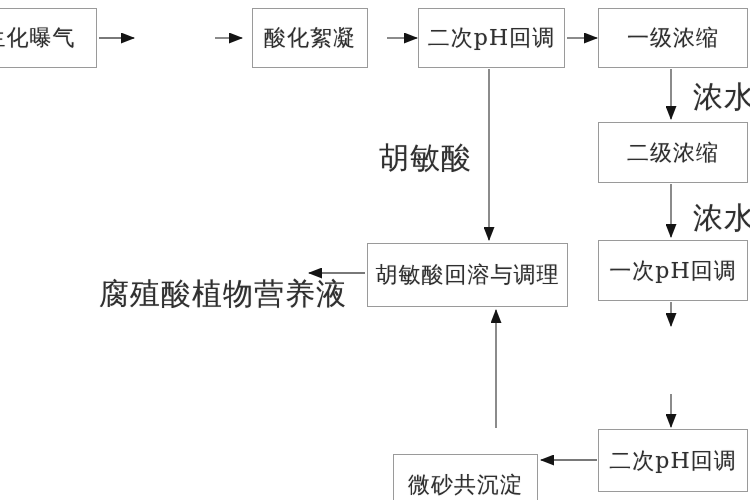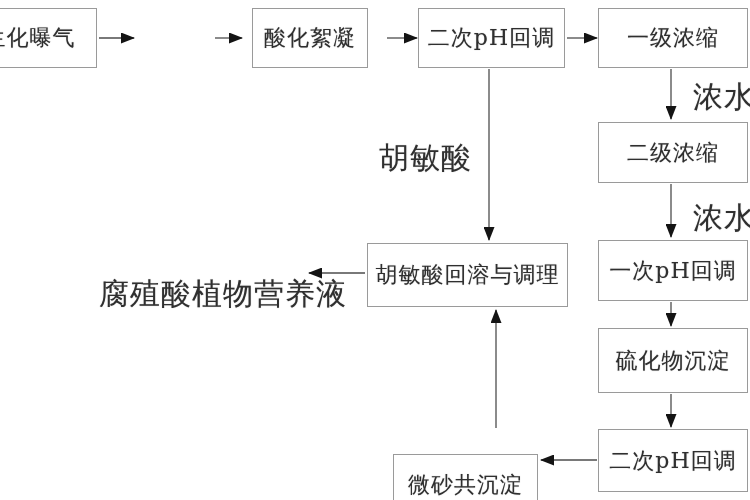--- a/index.html
+++ b/index.html
@@ -86,23 +86,20 @@
   </div>
 
   <div class="node" style="left:598px;top:8px;width:150px;height:60px">
     <span>一级浓缩</span>
   </div>
 
   <div class="node" style="left:598px;top:240px;width:150px;height:61px">
     <span>一次pH回调</span>
   </div>
 
-  <div class="node" style="left:598px;top:328px;width:150px;height:65px">
-    <span>硫化物沉淀</span>
-  </div>
 
   <div class="node" style="left:598px;top:429px;width:150px;height:63px">
     <span>二次pH回调</span>
   </div>
 
   <div class="node" style="left:367px;top:243px;width:201px;height:64px">
     <span>胡敏酸回溶与调理</span>
   </div>
 
   <div class="node" style="left:393px;top:454px;width:145px;height:62px">

